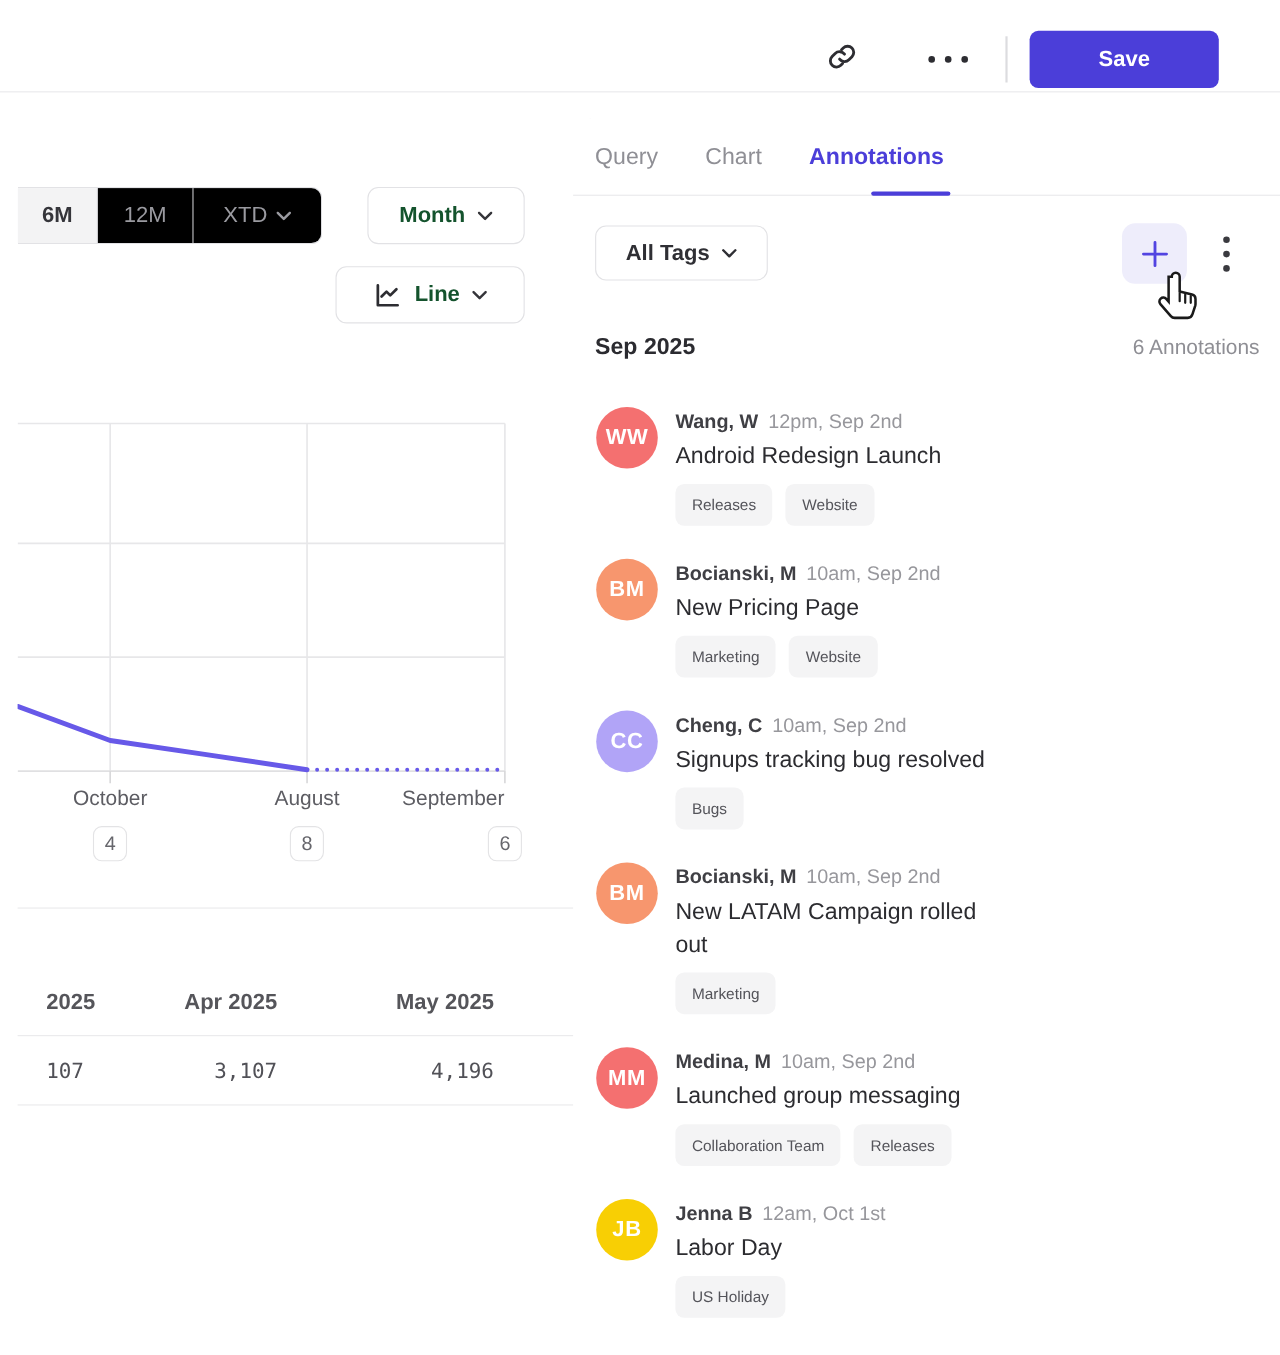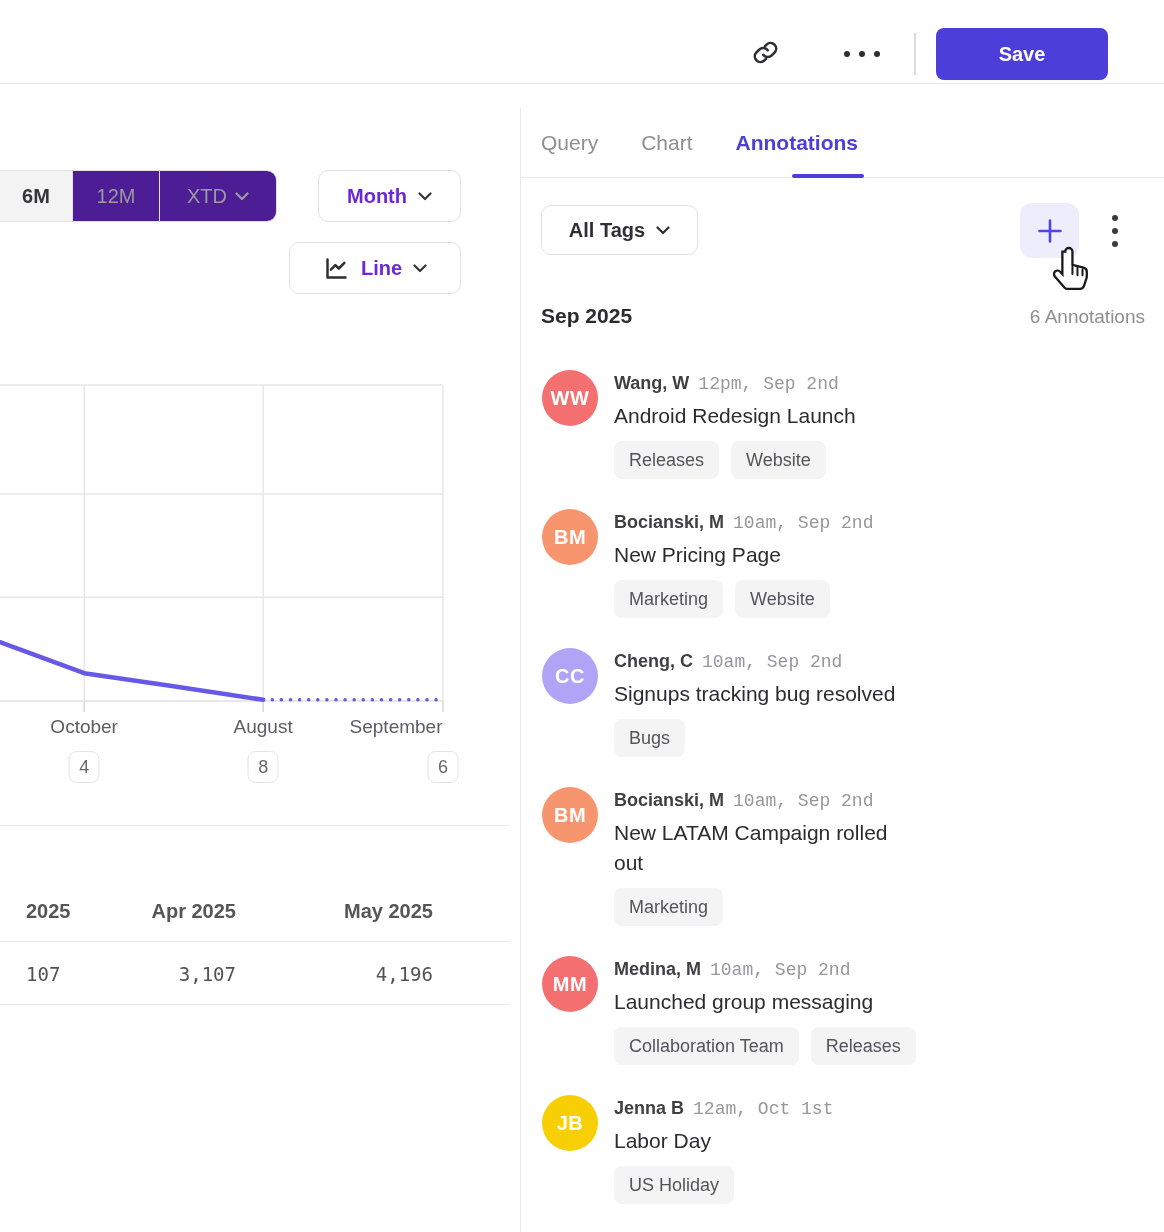--- a/index.html
+++ b/index.html
@@ -15,37 +15,37 @@
               cursor:pointer; color:#2d2d32; }
   .hdr-dots { display:flex; gap:9px; }
   .hdr-dots i { width:6px; height:6px; border-radius:50%; background:#2d2d32; }
   .hdr-divider { position:absolute; left:914px; top:33px; width:2px; height:42px;
                  background:#dcdcdf; }
   .save-btn { position:absolute; left:936px; top:28px; width:172px; height:52px;
               background:#4b3ed9; color:#fff; border:none; border-radius:8px;
               font-size:20px; font-weight:600; font-family:inherit; cursor:pointer; }
 
   
-  .left-pane { position:absolute; left:0; top:108px; width:521px; height:1124px;
+  .left-pane { position:absolute; left:16px; top:108px; width:521px; height:1124px;
                border-right:1px solid #e9e9eb; background:#fff; }
 
   .seg-group { position:absolute; left:0; top:62px; height:52px; display:flex;
                border:1px solid #e2e2e5; border-left:none;
                border-radius:0 10px 10px 0; overflow:hidden; background:#fff; }
   .seg { display:flex; align-items:center; justify-content:center; gap:8px;
          font-size:20px; font-weight:500; color:#9a9aa0; cursor:pointer;
-         border-right:1px solid #e2e2e5; background:#4c1d95; }
+         border-right:1px solid #e2e2e5; background:#000000; }
   .seg:last-child { border-right:none; }
   .seg.active { background:#f3f3f4; color:#35353a; font-weight:600; }
   .seg.w1 { width:73px; } .seg.w2 { width:87px; } .seg.w3 { width:116px; }
 
   .ctl-btn { position:absolute; height:52px; display:flex; align-items:center;
              justify-content:center; gap:11px; border:1px solid #e2e2e5;
              border-radius:10px; background:#fff; font-size:20px; font-weight:600;
-             color:#6d28d9; cursor:pointer; }
+             color:#14532d; cursor:pointer; }
   .month-btn { left:318px; top:62px; width:143px; }
   .line-btn  { left:289px; top:134px; width:172px; }
 
   .chev { flex:none; }
 
   .chart-wrap { position:absolute; left:0; top:275px; width:444px; height:334px; }
 
   .xlab { position:absolute; top:608px; transform:translateX(-50%);
           font-size:19px; color:#5d5d63; white-space:nowrap; }
   .cbadge { position:absolute; top:643px; transform:translateX(-50%);
@@ -96,26 +96,26 @@
   .section-count { font-size:19px; color:#8e8e94; }
 
   .ann-list { position:absolute; left:21px; top:262px; width:600px; }
   .ann-item { display:flex; gap:16px; margin-bottom:30px; cursor:pointer; }
   .avatar { flex:none; width:56px; height:56px; border-radius:50%; display:flex;
             align-items:center; justify-content:center; color:#fff; font-size:20px;
             font-weight:600; letter-spacing:.5px; }
   .ann-body { padding-top:1px; }
   .ann-meta { display:flex; align-items:baseline; gap:9px; line-height:24px; }
   .ann-author { font-size:18px; font-weight:700; color:#3f3f44; }
-  .ann-time { font-size:18px; color:#97979c;font-family:Liberation Mono, monospace; }
+  .ann-time { font-size:18px; color:#97979c; }
   .ann-title { margin-top:5px; font-size:21px; line-height:30px; color:#2c2c30;
                white-space:pre-line; }
   .ann-tags { display:flex; gap:12px; margin-top:10px; }
   .pill { height:38px; padding:0 15px; display:flex; align-items:center;
-          background:#f4f4f5; border-radius:8px; font-size:18px; color:#54545a;
+          background:#f4f4f5; border-radius:8px; font-size:14px; color:#54545a;
           white-space:nowrap; }
 </style>
 </head>
 <body>
 
 <div class="canvas">
 
   <div class="header">
     <div class="icon-btn" style="left:742px; top:31px;">
       <span>

